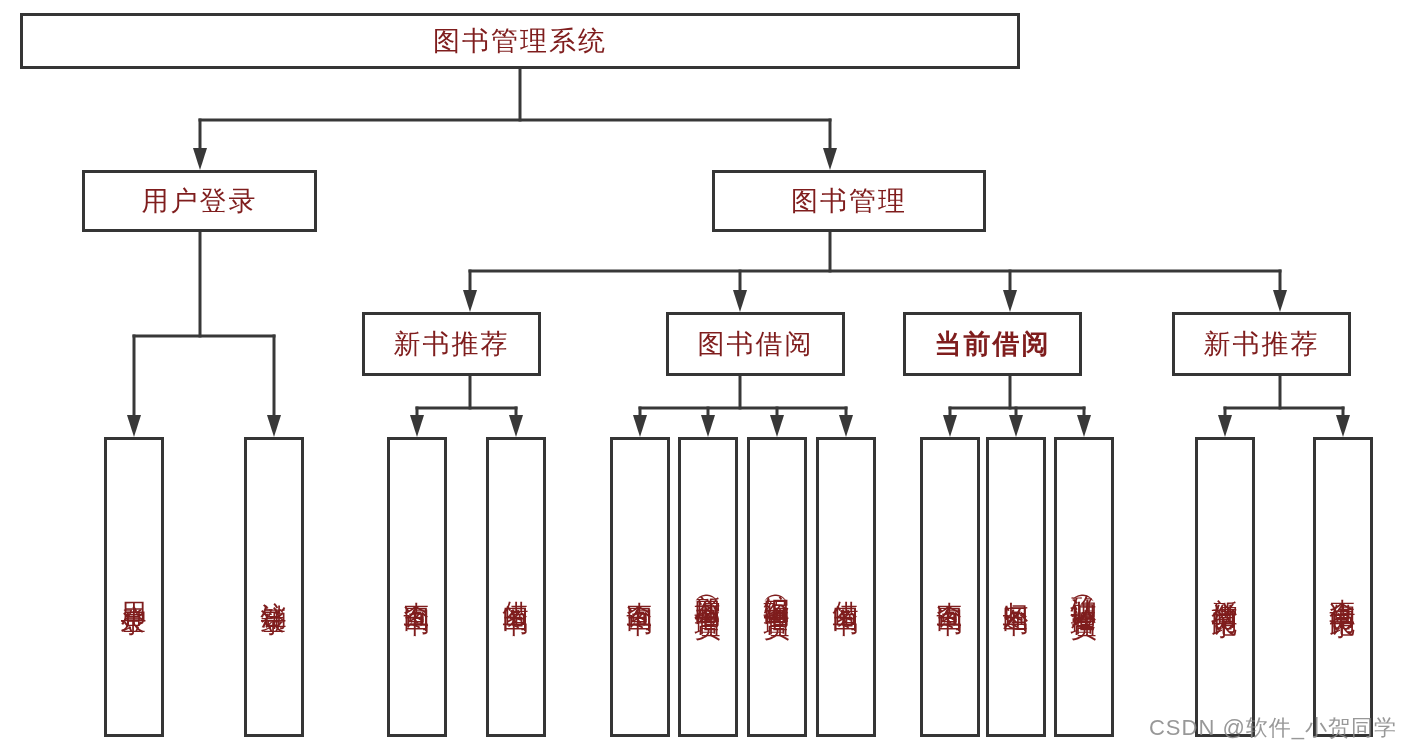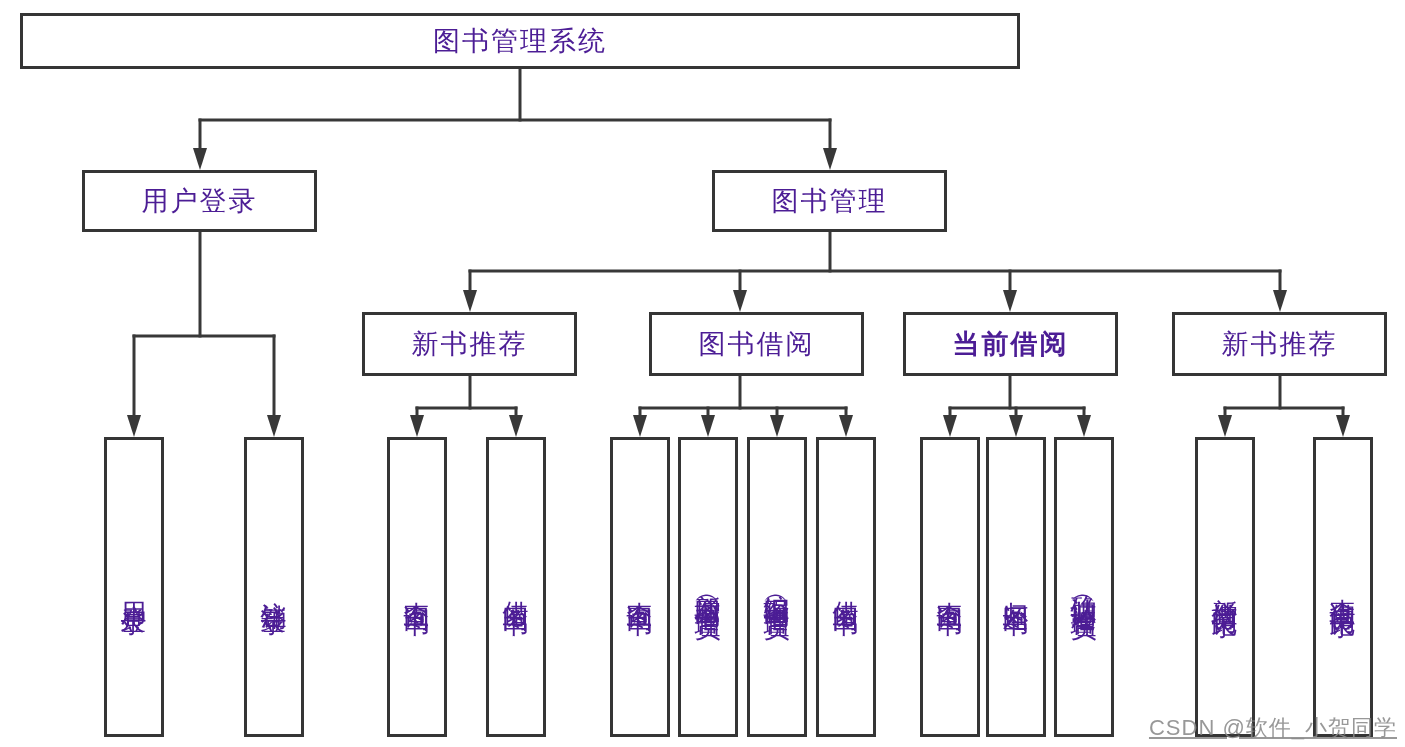--- a/index.html
+++ b/index.html
@@ -14,40 +14,40 @@
   .connectors line{stroke:#383838;stroke-width:3;stroke-linecap:square;}
   .connectors polygon{fill:#383838;}
   .box{
     position:absolute;
     box-sizing:border-box;
     background:#ffffff;
     border:3px solid #353535;
     display:flex;
     align-items:center;
     justify-content:center;
-    color:#4c1d95;
+    color:#7f1d1d;
     text-align:center;
   }
   .h-label{font-size:27px;letter-spacing:2px;line-height:1;}
   .v-label{
     writing-mode:vertical-rl;
     text-orientation:mixed;
     font-size:26px;
     letter-spacing:3px;
     line-height:1;
   }
   
   .n-root{left:20px;top:13px;width:1000px;height:56px;}
   
   .n-user-login{left:82px;top:170px;width:235px;height:62px;}
-  .n-book-mgmt{left:712px;top:170px;width:235px;height:62px;}
+  .n-book-mgmt{left:712px;top:170px;width:274px;height:62px;}
   
-  .n-l3{top:312px;width:215px;height:64px;}
+  .n-l3{top:312px;width:179px;height:64px;}
   .n-new-book{left:362px;}
-  .n-book-borrow{left:649px;}
+  .n-book-borrow{left:666px;}
   .n-cur-borrow{left:903px;font-weight:bold;}
   .n-borrow-rec{left:1172px;}
   
   .leaf{top:437px;width:60px;height:300px;}
   .lf-ul1{left:104px;}
   .lf-ul2{left:244px;}
   .lf-nb1{left:387px;}
   .lf-nb2{left:486px;}
   .lf-bb1{left:610px;}
   .lf-bb2{left:678px;}
@@ -59,21 +59,20 @@
   .lf-br1{left:1195px;}
   .lf-br2{left:1313px;}
   .watermark{
     position:absolute;
     right:8px;bottom:4px;
     font-size:22px;
     letter-spacing:1px;
     color:rgba(138,138,138,0.88);
     white-space:nowrap;
     z-index:5;
-    text-decoration:underline;
   }
 </style>
 </head>
 <body>
 
 <div class="canvas">
 
   <svg class="connectors" width="1405" height="747" viewBox="0 0 1405 747">
 
     <g>

